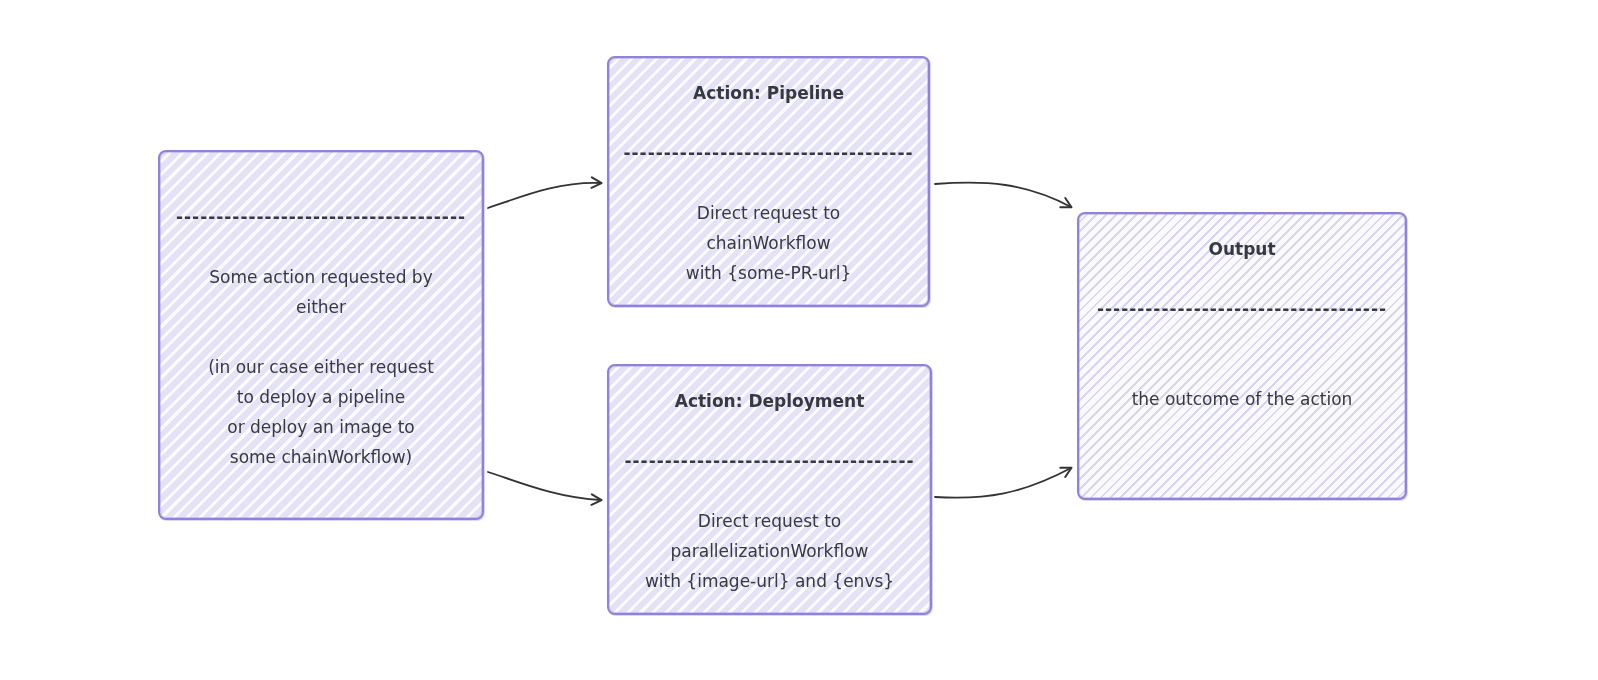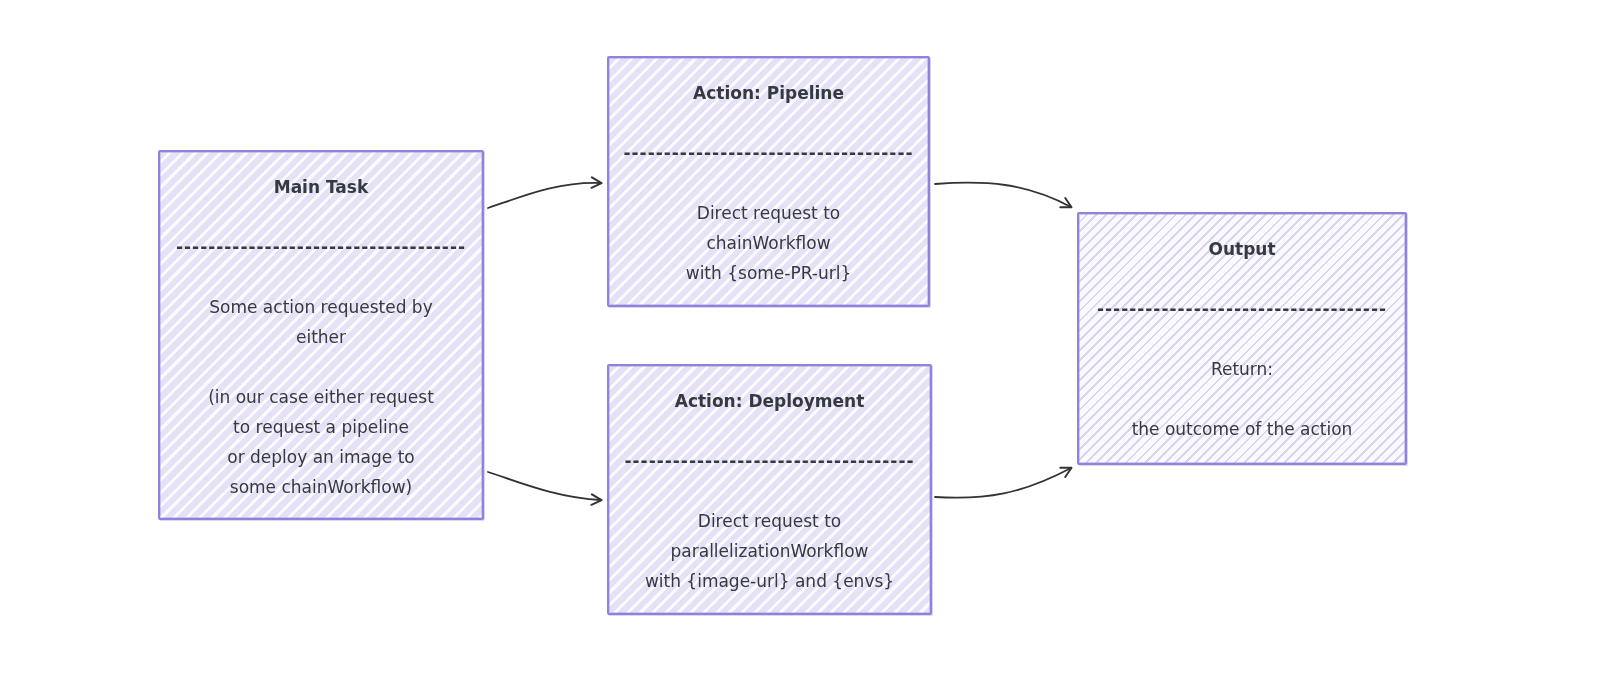--- a/index.html
+++ b/index.html
@@ -13,21 +13,21 @@
     height: 680px;
     background: #ffffff;
     overflow: hidden;
     font-family: "DejaVu Sans", "Liberation Sans", sans-serif;
     color: #343a40;
   }
   .node {
     position: absolute;
     box-sizing: border-box;
     border: 2px solid #9181d8;
-    border-radius: 2px;
+    border-radius: 8px;
     box-shadow: inset 0 0 0 1px rgba(177,163,230,0.55), 1px 1px 0 0 rgba(177,163,230,0.45);
     background-color: #e5e2f8;
     background-image: repeating-linear-gradient(
       135deg,
       rgba(255,255,255,0.0) 0px,
       rgba(255,255,255,0.0) 6px,
       rgba(255,255,255,0.85) 6px,
       rgba(255,255,255,0.85) 9px
     );
     text-align: center;
@@ -51,21 +51,21 @@
     font-weight: bold;
     letter-spacing: 1px;
     overflow: hidden;
     color: #343a40;
   }
   .italic { }
 
   #node-main-task   { left: 158px; top: 150px; width: 326px; height: 370px; }
   #node-pipeline    { left: 607px; top:  56px; width: 323px; height: 251px; }
   #node-deployment  { left: 607px; top: 364px; width: 325px; height: 251px; }
-  #node-output      { left: 1077px; top: 212px; width: 330px; height: 253px; }
+  #node-output      { left: 1077px; top: 212px; width: 330px; height: 288px; }
 
   #edges {
     position: absolute;
     left: 0; top: 0;
     width: 1598px;
     height: 680px;
     pointer-events: none;
   }
   #edges path.edge {
     fill: none;
@@ -73,29 +73,28 @@
     stroke-width: 1.8;
     stroke-linecap: round;
   }
 </style>
 </head>
 <body>
 
 <div id="canvas">
 
   <div class="node" id="node-main-task">
-    <div class="line title">Main Task</div>
     <div class="line"></div>
     <div class="line sep">------------------------------------</div>
     <div class="line"></div>
     <div class="line">Some action requested by</div>
     <div class="line">either</div>
     <div class="line"></div>
     <div class="line">(in our case either request</div>
-    <div class="line">to request a pipeline</div>
+    <div class="line">to deploy a pipeline</div>
     <div class="line">or deploy an image to</div>
     <div class="line">some chainWorkflow)</div>
   </div>
 
   <div class="node" id="node-pipeline">
     <div class="line title">Action: Pipeline</div>
     <div class="line"></div>
     <div class="line sep">------------------------------------</div>
     <div class="line"></div>
     <div class="line">Direct request to</div>
@@ -111,21 +110,20 @@
     <div class="line">Direct request to</div>
     <div class="line italic">parallelizationWorkflow</div>
     <div class="line">with {image-url} and {envs}</div>
   </div>
 
   <div class="node light" id="node-output">
     <div class="line title">Output</div>
     <div class="line"></div>
     <div class="line sep">------------------------------------</div>
     <div class="line"></div>
-    <div class="line">Return:</div>
     <div class="line"></div>
     <div class="line">the outcome of the action</div>
   </div>
 
   <svg id="edges" viewBox="0 0 1598 680" xmlns="http://www.w3.org/2000/svg">
     <defs>
       <marker id="arrowhead" markerUnits="userSpaceOnUse" markerWidth="14" markerHeight="14" viewBox="0 0 12 12" refX="9.5" refY="6" orient="auto">
         <path d="M1.5,1.5 L10,6 L1.5,10.5" fill="none" stroke="#333333" stroke-width="1.7" stroke-linecap="round" stroke-linejoin="round"></path>
       </marker>
     </defs>

